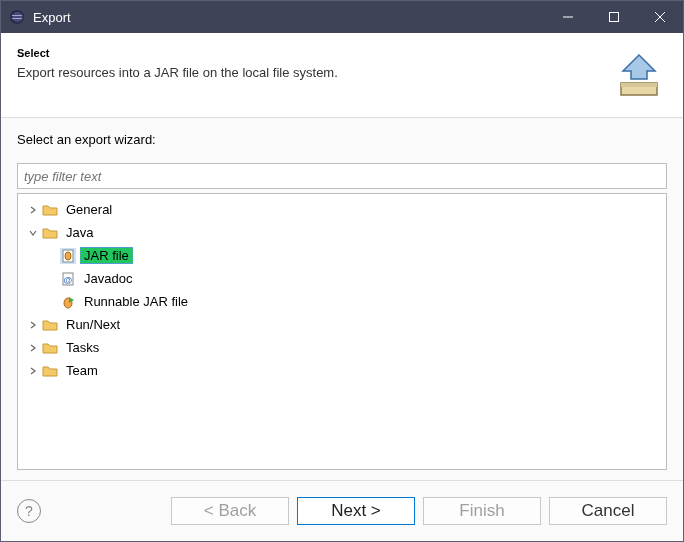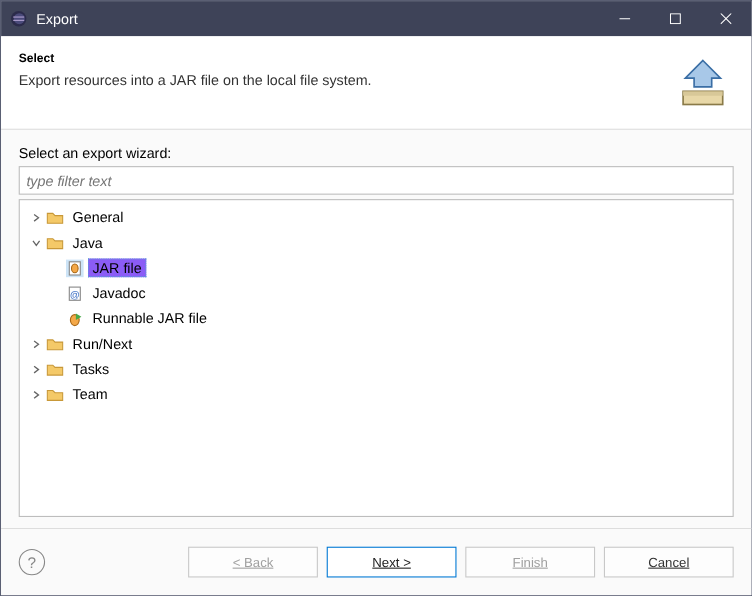--- a/index.html
+++ b/index.html
@@ -9,34 +9,34 @@
 .titlebar .app-icon { width: 16px; height: 16px; margin-right: 8px; }
 .titlebar .title { flex: 1; font-size: 13px; }
 .titlebar .controls { display: flex; }
 .titlebar .ctrl { width: 46px; height: 32px; display: flex; align-items: center; justify-content: center; cursor: pointer; }
 .header { background: #fff; padding: 14px 16px 14px 16px; border-bottom: 1px solid #ddd; display: flex; align-items: flex-start; position: relative; }
 .header-text { flex: 1; }
 .header h1 { font-size: 11px; font-weight: 600; margin-bottom: 6px; color: #000; }
 .header p { font-size: 13px; color: #333; }
 .header-icon { width: 56px; height: 56px; margin-left: 8px; display: flex; align-items: center; justify-content: center; }
 .content { flex: 1; background: #fafafa; padding: 14px 16px 10px 16px; display: flex; flex-direction: column; border-bottom: 1px solid #ddd; overflow: hidden; }
-.content label.small { font-size: 13px; color: #000; margin-bottom: 4px; display: block; }
+.content label.small { font-size: 13px; color: #000; margin-bottom: 16px; display: block; }
 .filter { width: 100%; height: 24px; border: 1px solid #bdbdbd; background: #fff; padding: 12px 6px; font-style: italic; color: #888; font-size: 13px; outline: none; margin-bottom: 4px; }
 .tree { flex: 1; border: 1px solid #bdbdbd; background: #fff; overflow: auto; padding: 4px 2px; }
 .tree-item { display: flex; align-items: center; height: 23px; padding-left: 6px; cursor: pointer; }
 .tree-item .chevron { width: 14px; height: 14px; display: flex; align-items: center; justify-content: center; margin-right: 2px; }
 .tree-item .icon { width: 16px; height: 16px; margin-right: 4px; display: flex; align-items: center; justify-content: center; }
 .tree-item .label { font-size: 13px; color: #000; padding: 1px 4px; }
-.tree-item.selected .label { background: #8b5cf6; border: 1px dotted #5a9fd8; padding: 0 3px; }
+.tree-item.selected .label { background: #22c55e; border: 1px dotted #5a9fd8; padding: 0 3px; }
 .tree-item.selected .icon { background: #cde4f7; }
 .indent1 { padding-left: 6px; }
 .indent2 { padding-left: 40px; }
 .footer { background: #fafafa; height: 60px; display: flex; align-items: center; padding: 0 16px; gap: 8px; }
 .help-btn { width: 24px; height: 24px; border: 1.5px solid #888; border-radius: 50%; display: flex; align-items: center; justify-content: center; color: #888; font-size: 14px; cursor: pointer; margin-right: auto; }
-.btn { min-width: 118px; height: 28px; border: 1px solid #c8c8c8; background: #fdfdfd; font-size: 12px; cursor: pointer; color: #333; text-decoration: underline; }
+.btn { min-width: 118px; height: 28px; border: 1px solid #c8c8c8; background: #fdfdfd; font-size: 17px; cursor: pointer; color: #333; }
 .btn.primary { border: 1px solid #0078d4; background: #fff; color: #222; }
 .btn.disabled { color: #a0a0a0; cursor: default; }
 </style>
 </head>
 <body>
 
 <div class="window">
 
   <div class="titlebar">
     <span class="app-icon">

